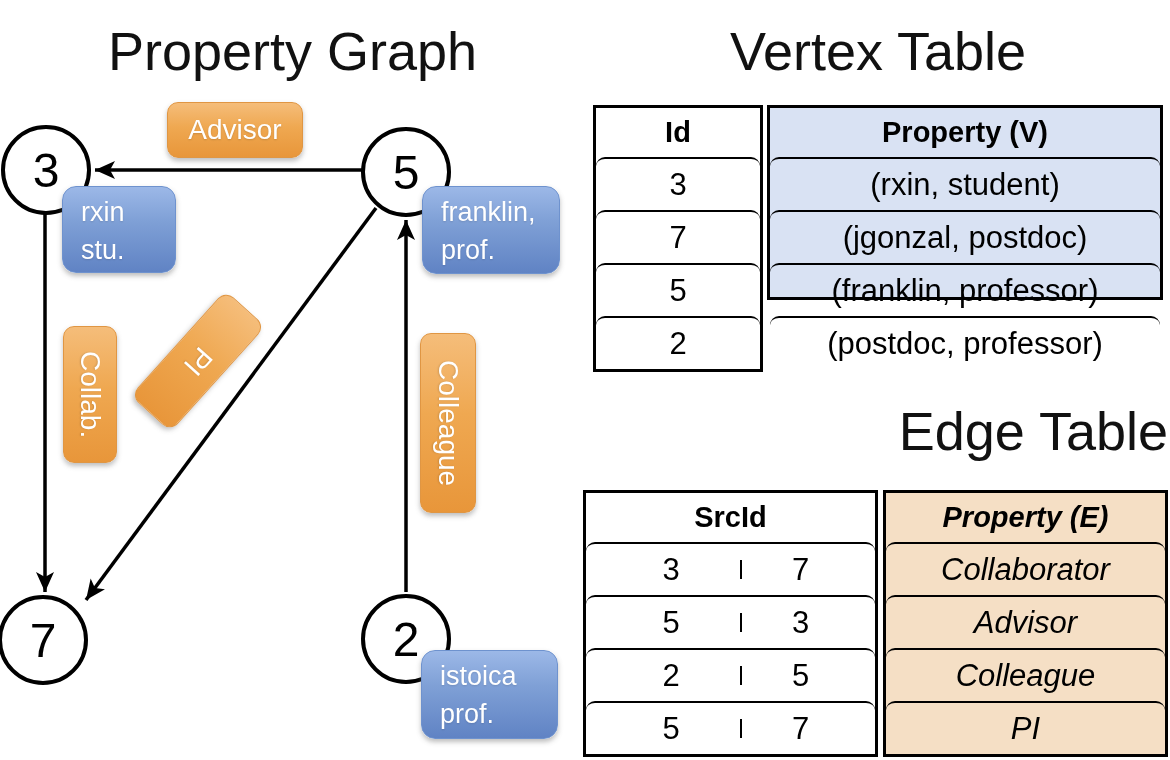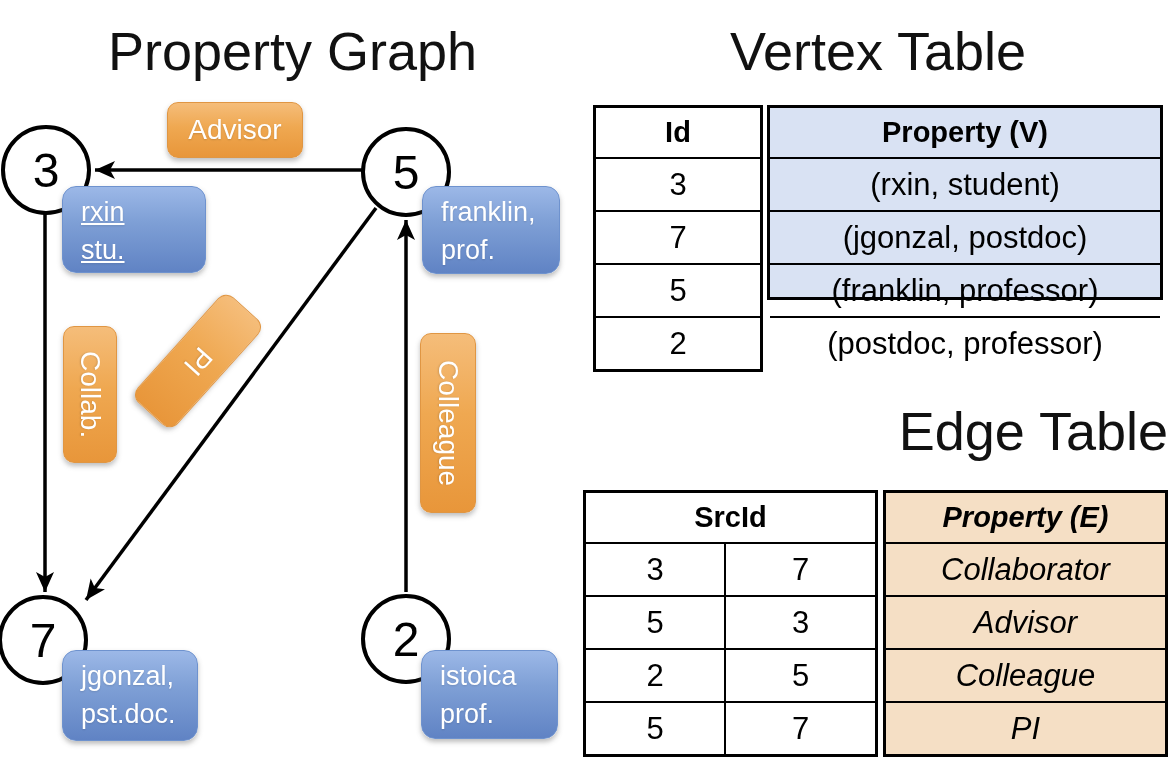--- a/index.html
+++ b/index.html
@@ -40,23 +40,24 @@
   }
   
   .subtable {
     position:absolute; box-sizing:border-box; border:3px solid #000;
     background:#fff;
   }
   .trow {
     height:53px; box-sizing:border-box; border-top:2px solid #000;
     display:flex; align-items:center; justify-content:center;
     font-size:31px;
+    border-radius:9px;
   }
   .trow.thead { height:49px; border-top:none; font-weight:bold; font-size:29px; }
-  .trow.split { padding:0; align-items:stretch; }
+  .trow.split { padding:16px; align-items:stretch; }
   .cell { display:flex; align-items:center; justify-content:center; }
   .cell.src { flex:0 0 138px; }
   .cell.dst { flex:1; border-left:2px solid #000; }
 </style>
 </head>
 <body>
 
 <div class="canvas">
 
   <div class="title" style="left:0; top:20px; width:585px;">Property Graph</div>
@@ -84,31 +85,27 @@
   </div>
   <div class="node" style="left:361px; top:594px;">
     <span>2</span>
   </div>
 
   <div class="elabel" style="left:167px; top:102px; width:136px; height:56px;">Advisor</div>
   <div class="elabel vert" style="left:63px; top:326px; width:54px; height:137px;">Collab.</div>
   <div class="elabel vert tilted" style="left:171px; top:290px; width:54px; height:142px;">PI</div>
   <div class="elabel vert" style="left:420px; top:333px; width:56px; height:180px;">Colleague</div>
 
-  <div class="vbox" style="left:62px; top:186px; width:144px; height:87px;text-decoration:underline;">
+  <div class="vbox" style="left:62px; top:186px; width:114px; height:87px;">
     <div>rxin</div>
     <div>stu.</div>
   </div>
   <div class="vbox" style="left:422px; top:186px; width:138px; height:88px;">
     <div>franklin,</div>
     <div>prof.</div>
-  </div>
-  <div class="vbox" style="left:62px; top:650px; width:136px; height:91px;">
-    <div>jgonzal,</div>
-    <div>pst.doc.</div>
   </div>
   <div class="vbox" style="left:421px; top:650px; width:137px; height:89px;">
     <div>istoica</div>
     <div>prof.</div>
   </div>
 
   <div class="title" style="left:593px; top:20px; width:570px;">Vertex Table</div>
 
   <div class="subtable" style="left:593px; top:105px; width:170px; height:267px;">
     <div class="trow thead">Id</div>

